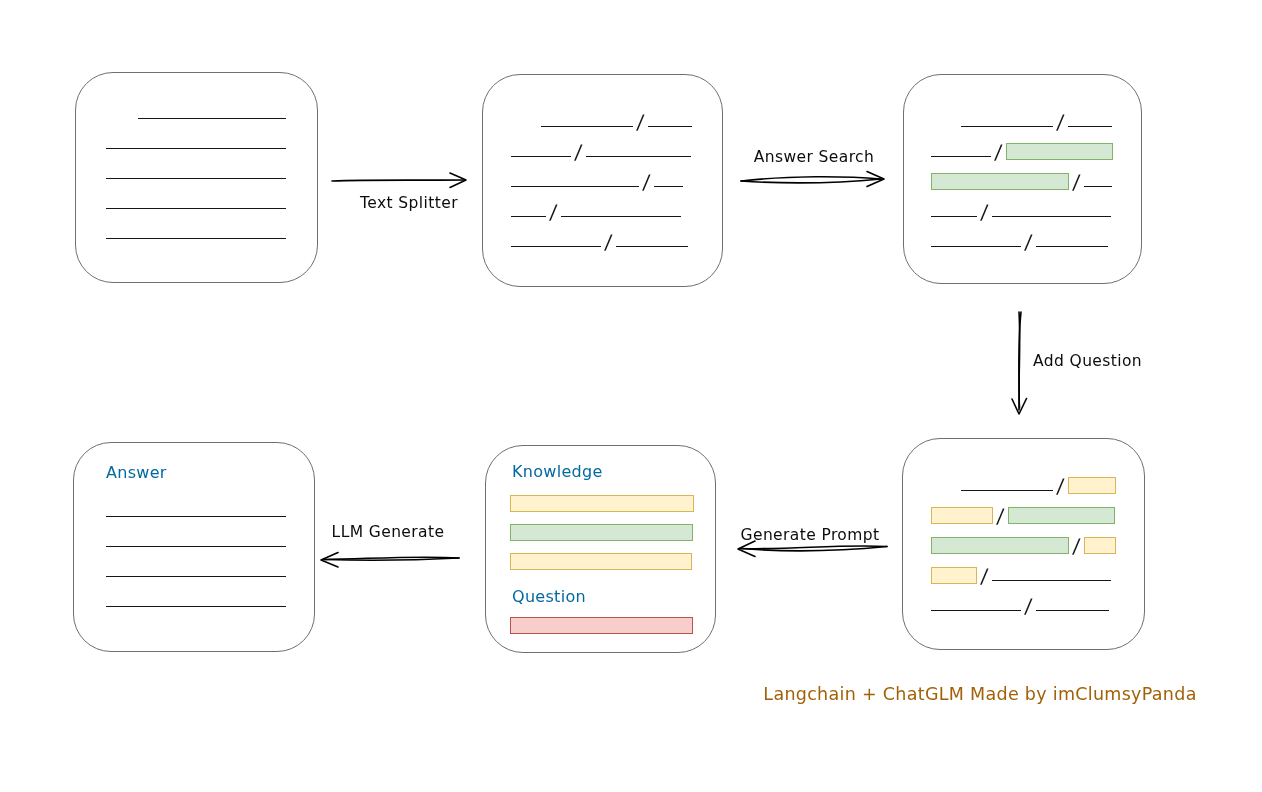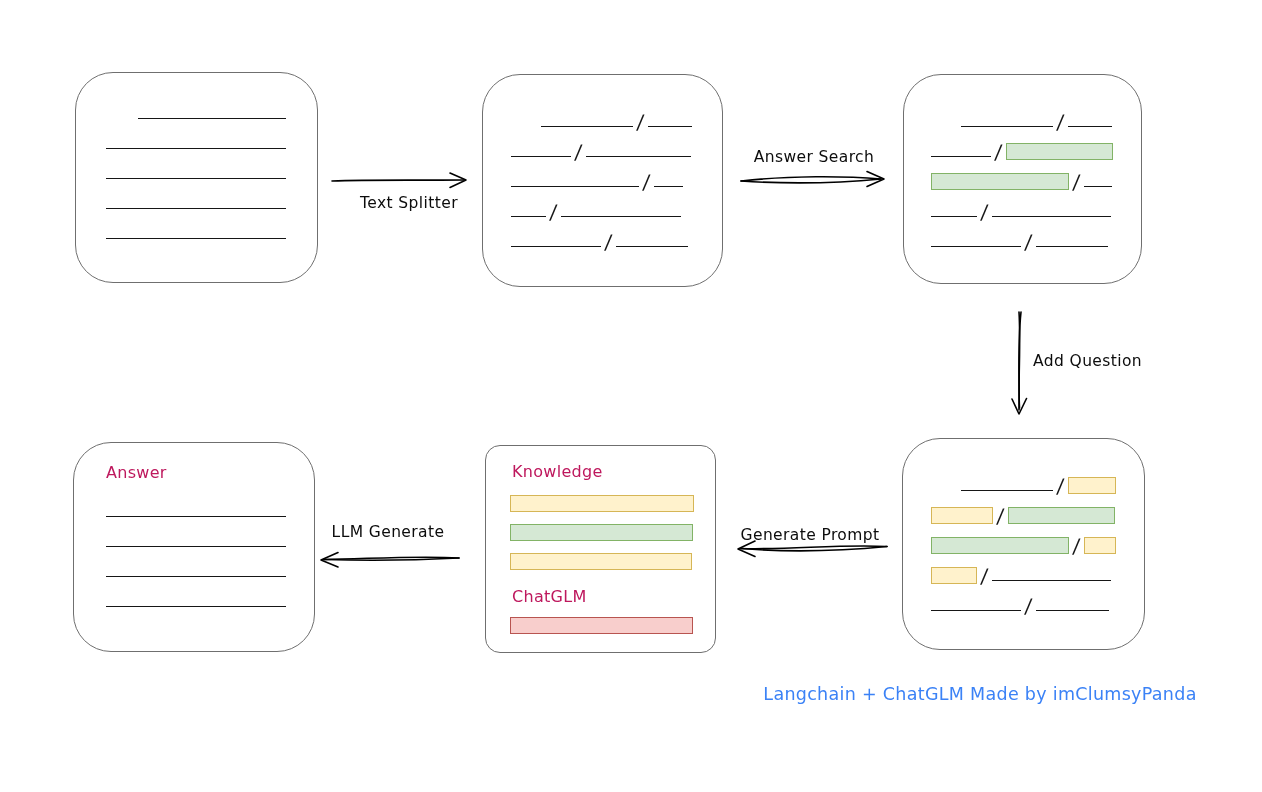--- a/index.html
+++ b/index.html
@@ -60,27 +60,27 @@
     line-height: 17px;
     margin: 0 4px -2px 4px;
     color: var(--line-color, #161616);
     transform: skewX(-6deg);
   }
   
   #box-source   { left: 75px;  top: 72px;  width: 243px; height: 211px; padding: 18px 0 0 30px; }
   #box-split    { left: 482px; top: 74px;  width: 241px; height: 213px; padding: 24px 0 0 28px; }
   #box-vector   { left: 903px; top: 74px;  width: 239px; height: 210px; padding: 24px 0 0 27px; }
   #box-context  { left: 902px; top: 438px; width: 243px; height: 212px; padding: 24px 0 0 28px; }
-  #box-prompt   { left: 485px; top: 445px; width: 231px; height: 208px; padding: 16px 0 0 24px; border-radius: 15px; }
+  #box-prompt   { left: 485px; top: 445px; width: 231px; height: 208px; padding: 16px 0 0 24px; }
   #box-answer   { left: 73px;  top: 442px; width: 242px; height: 210px; padding: 20px 0 0 32px; }
 
   .box-label {
     font-size: 16px;
     line-height: 20px;
-    color: #be185d;
+    color: #0369a1;
     letter-spacing: 0.3px;
   }
   #box-prompt .box-label { margin-left: 2px; }
   .prompt-rows { margin-top: 6px; }
   .prompt-rows .row { height: 29px; }
   .prompt-rows .seg { margin-bottom: 5px; }
   .question-label { margin-top: 12px; }
   .question-rows { margin-top: 3px; }
   .answer-rows { margin-top: 6px; }
 
@@ -101,21 +101,21 @@
   #lbl-llm-response    { left: 312px; top: 523px; width: 152px; }
 
   #caption {
     position: absolute;
     left: 750px;
     top: 684px;
     width: 460px;
     text-align: center;
     font-size: 17.5px;
     letter-spacing: 0.3px;
-    color: #3b82f6;
+    color: #a16207;
     white-space: nowrap;
   }
 
   #arrow-layer {
     position: absolute;
     left: 0; top: 0;
     width: 1262px;
     height: 792px;
     pointer-events: none;
   }
@@ -275,21 +275,21 @@
         <div class="row">
           <div class="seg yellow" style="width: 184px;"></div>
         </div>
         <div class="row">
           <div class="seg green" style="width: 183px;"></div>
         </div>
         <div class="row">
           <div class="seg yellow" style="width: 182px;"></div>
         </div>
       </div>
-    <div class="box-label question-label">ChatGLM</div>
+    <div class="box-label question-label">Question</div>
     <div class="prompt-rows question-rows">
         <div class="row">
           <div class="seg red" style="width: 183px;"></div>
         </div>
       </div>
   </div>
 
   <div id="box-answer" class="box">
     <div class="box-label">Answer</div>
     <div class="answer-rows">

